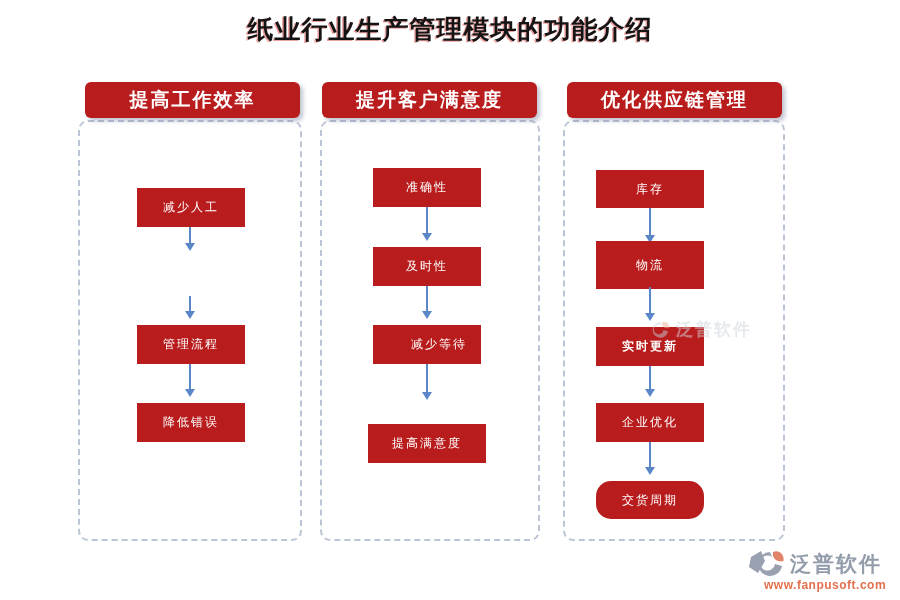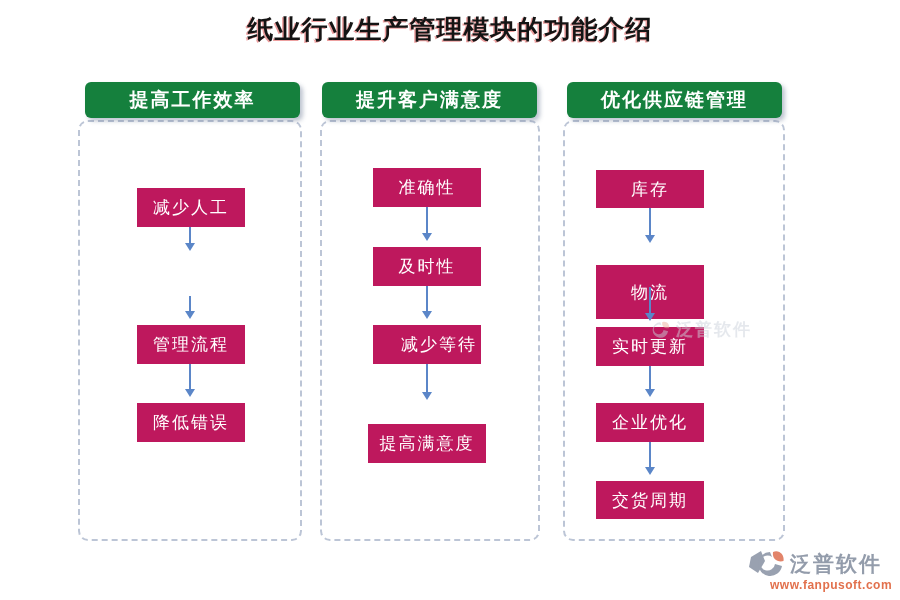--- a/index.html
+++ b/index.html
@@ -8,38 +8,38 @@
 
   .diagram-title{
     position:absolute;left:0;top:12px;width:100%;
     text-align:center;font-family:"Liberation Serif","DejaVu Serif",serif;
     font-weight:bold;font-size:26px;color:#141414;letter-spacing:1px;
     text-shadow:-1.5px 0.5px 0 rgba(215,45,45,0.45);
   }
 
   .col-header{
     position:absolute;height:36px;width:215px;
-    background:#15803d;border-radius:6px;
+    background:#b91c1c;border-radius:6px;
     color:#ffffff;font-family:"Liberation Serif","DejaVu Serif",serif;
     font-weight:bold;font-size:19px;letter-spacing:2px;
     display:flex;align-items:center;justify-content:center;
     box-shadow:3px 3px 4px rgba(110,125,150,0.45);
     z-index:3;
   }
 
   .col-panel{
     position:absolute;box-sizing:border-box;
     border:2px dashed #bcc5d6;border-radius:10px;
     background:#ffffff;z-index:1;
   }
 
   .flow-box{
     position:absolute;box-sizing:border-box;width:108px;height:39px;
-    background:#be185d;
-    color:#ffffff;font-size:17px;letter-spacing:2px;
+    background:#b91c1c;
+    color:#ffffff;font-size:12px;letter-spacing:2px;
     display:flex;align-items:center;justify-content:center;
     z-index:2;
   }
 
   .flow-arrow{
     position:absolute;width:2px;background:#5b86c8;z-index:2;
   }
   .flow-arrow::after{
     content:"";position:absolute;left:50%;transform:translateX(-50%);
     bottom:-8px;width:0;height:0;
@@ -56,21 +56,21 @@
   }
 
   .wm-main{
     position:absolute;left:748px;top:548px;z-index:5;
   }
   .wm-main .wm-row{display:flex;align-items:center;gap:2px;}
   .wm-main .wm-brand{
     font-size:21px;font-weight:bold;color:#939cab;letter-spacing:2px;
   }
   .wm-main .wm-url{
-    margin-top:-2px;margin-left:22px;
+    margin-top:-2px;margin-left:16px;
     font-size:12px;font-weight:bold;color:#e2714d;letter-spacing:0.5px;
   }
   .wm-logo{display:block;}
 </style>
 </head>
 <body>
 
 <div class="canvas">
 
   <div class="diagram-title">纸业行业生产管理模块的功能介绍</div>
@@ -93,27 +93,27 @@
   <div class="flow-box" style="left:373px;top:168px;">准确性</div>
   <div class="flow-arrow" style="left:426px;top:207px;height:31px;"></div>
   <div class="flow-box" style="left:373px;top:247px;text-align:right;">及时性</div>
   <div class="flow-arrow" style="left:426px;top:286px;height:30px;"></div>
   <div class="flow-box" style="left:373px;top:325px;padding-left:24px;">减少等待</div>
   <div class="flow-arrow" style="left:426px;top:364px;height:33px;"></div>
   <div class="flow-box" style="left:368px;top:424px;width:118px;">提高满意度</div>
 
   <div class="flow-box" style="left:596px;top:170px;height:38px;">库存</div>
   <div class="flow-arrow" style="left:649px;top:208px;height:32px;"></div>
-  <div class="flow-box" style="left:596px;top:265px;height:54px;">物流</div>
+  <div class="flow-box" style="left:596px;top:241px;height:48px;">物流</div>
   <div class="flow-arrow" style="left:649px;top:287px;height:31px;"></div>
-  <div class="flow-box" style="left:596px;top:327px;">实时更新</div>
+  <div class="flow-box" style="left:596px;top:327px;font-weight:bold;">实时更新</div>
   <div class="flow-arrow" style="left:649px;top:366px;height:28px;"></div>
   <div class="flow-box" style="left:596px;top:403px;">企业优化</div>
   <div class="flow-arrow" style="left:649px;top:442px;height:30px;"></div>
-  <div class="flow-box" style="left:596px;top:481px;height:38px;">交货周期</div>
+  <div class="flow-box" style="left:596px;top:481px;height:38px;border-radius:15px;">交货周期</div>
 
   <div class="wm-faint">
     <svg class="wm-logo" width="26" height="22" viewBox="0 0 40 32">
       <path fill="#c6ccd6" d="M22 4 A12 12 0 1 0 34 18 L27 16 A7.5 7.5 0 1 1 24 9 Z"></path>
       <path fill="#ecb09c" d="M25 4 C31 1.5 36.5 6.5 35.5 13 C30 14.5 23.8 11.5 25 4 Z"></path>
     </svg>
     <span class="wm-brand">泛普软件</span>
   </div>
 
   <div class="wm-main">

